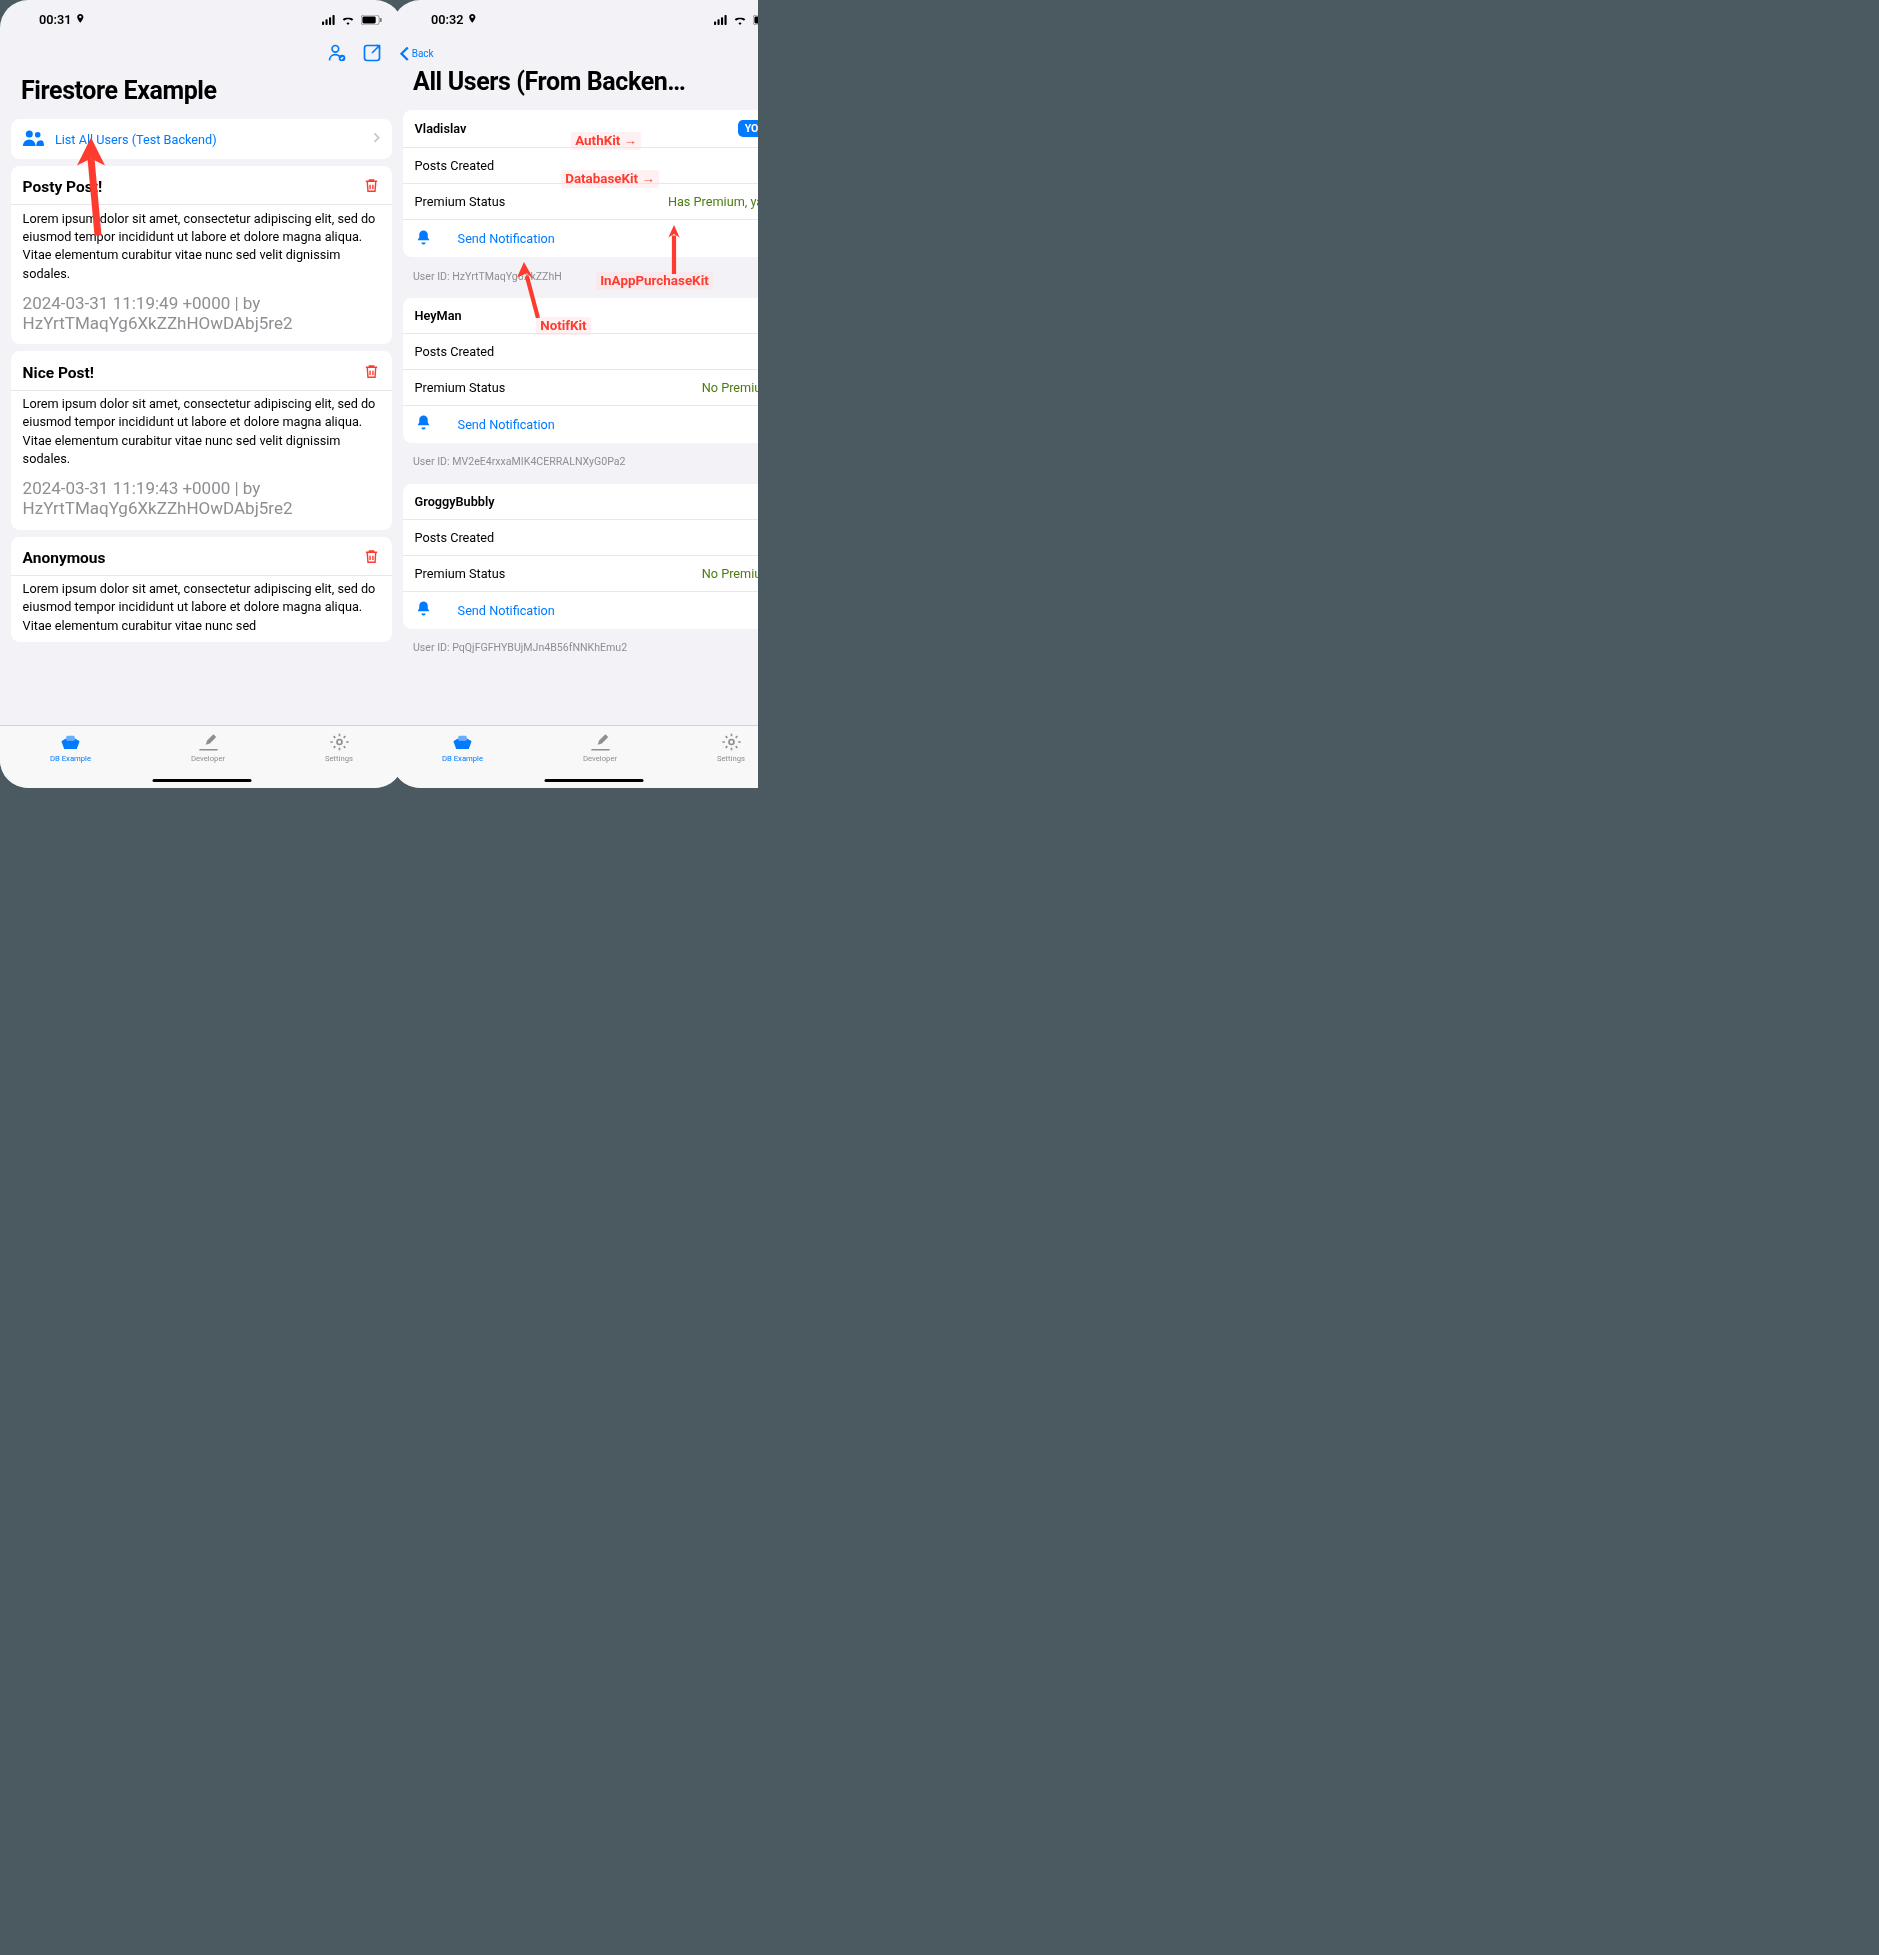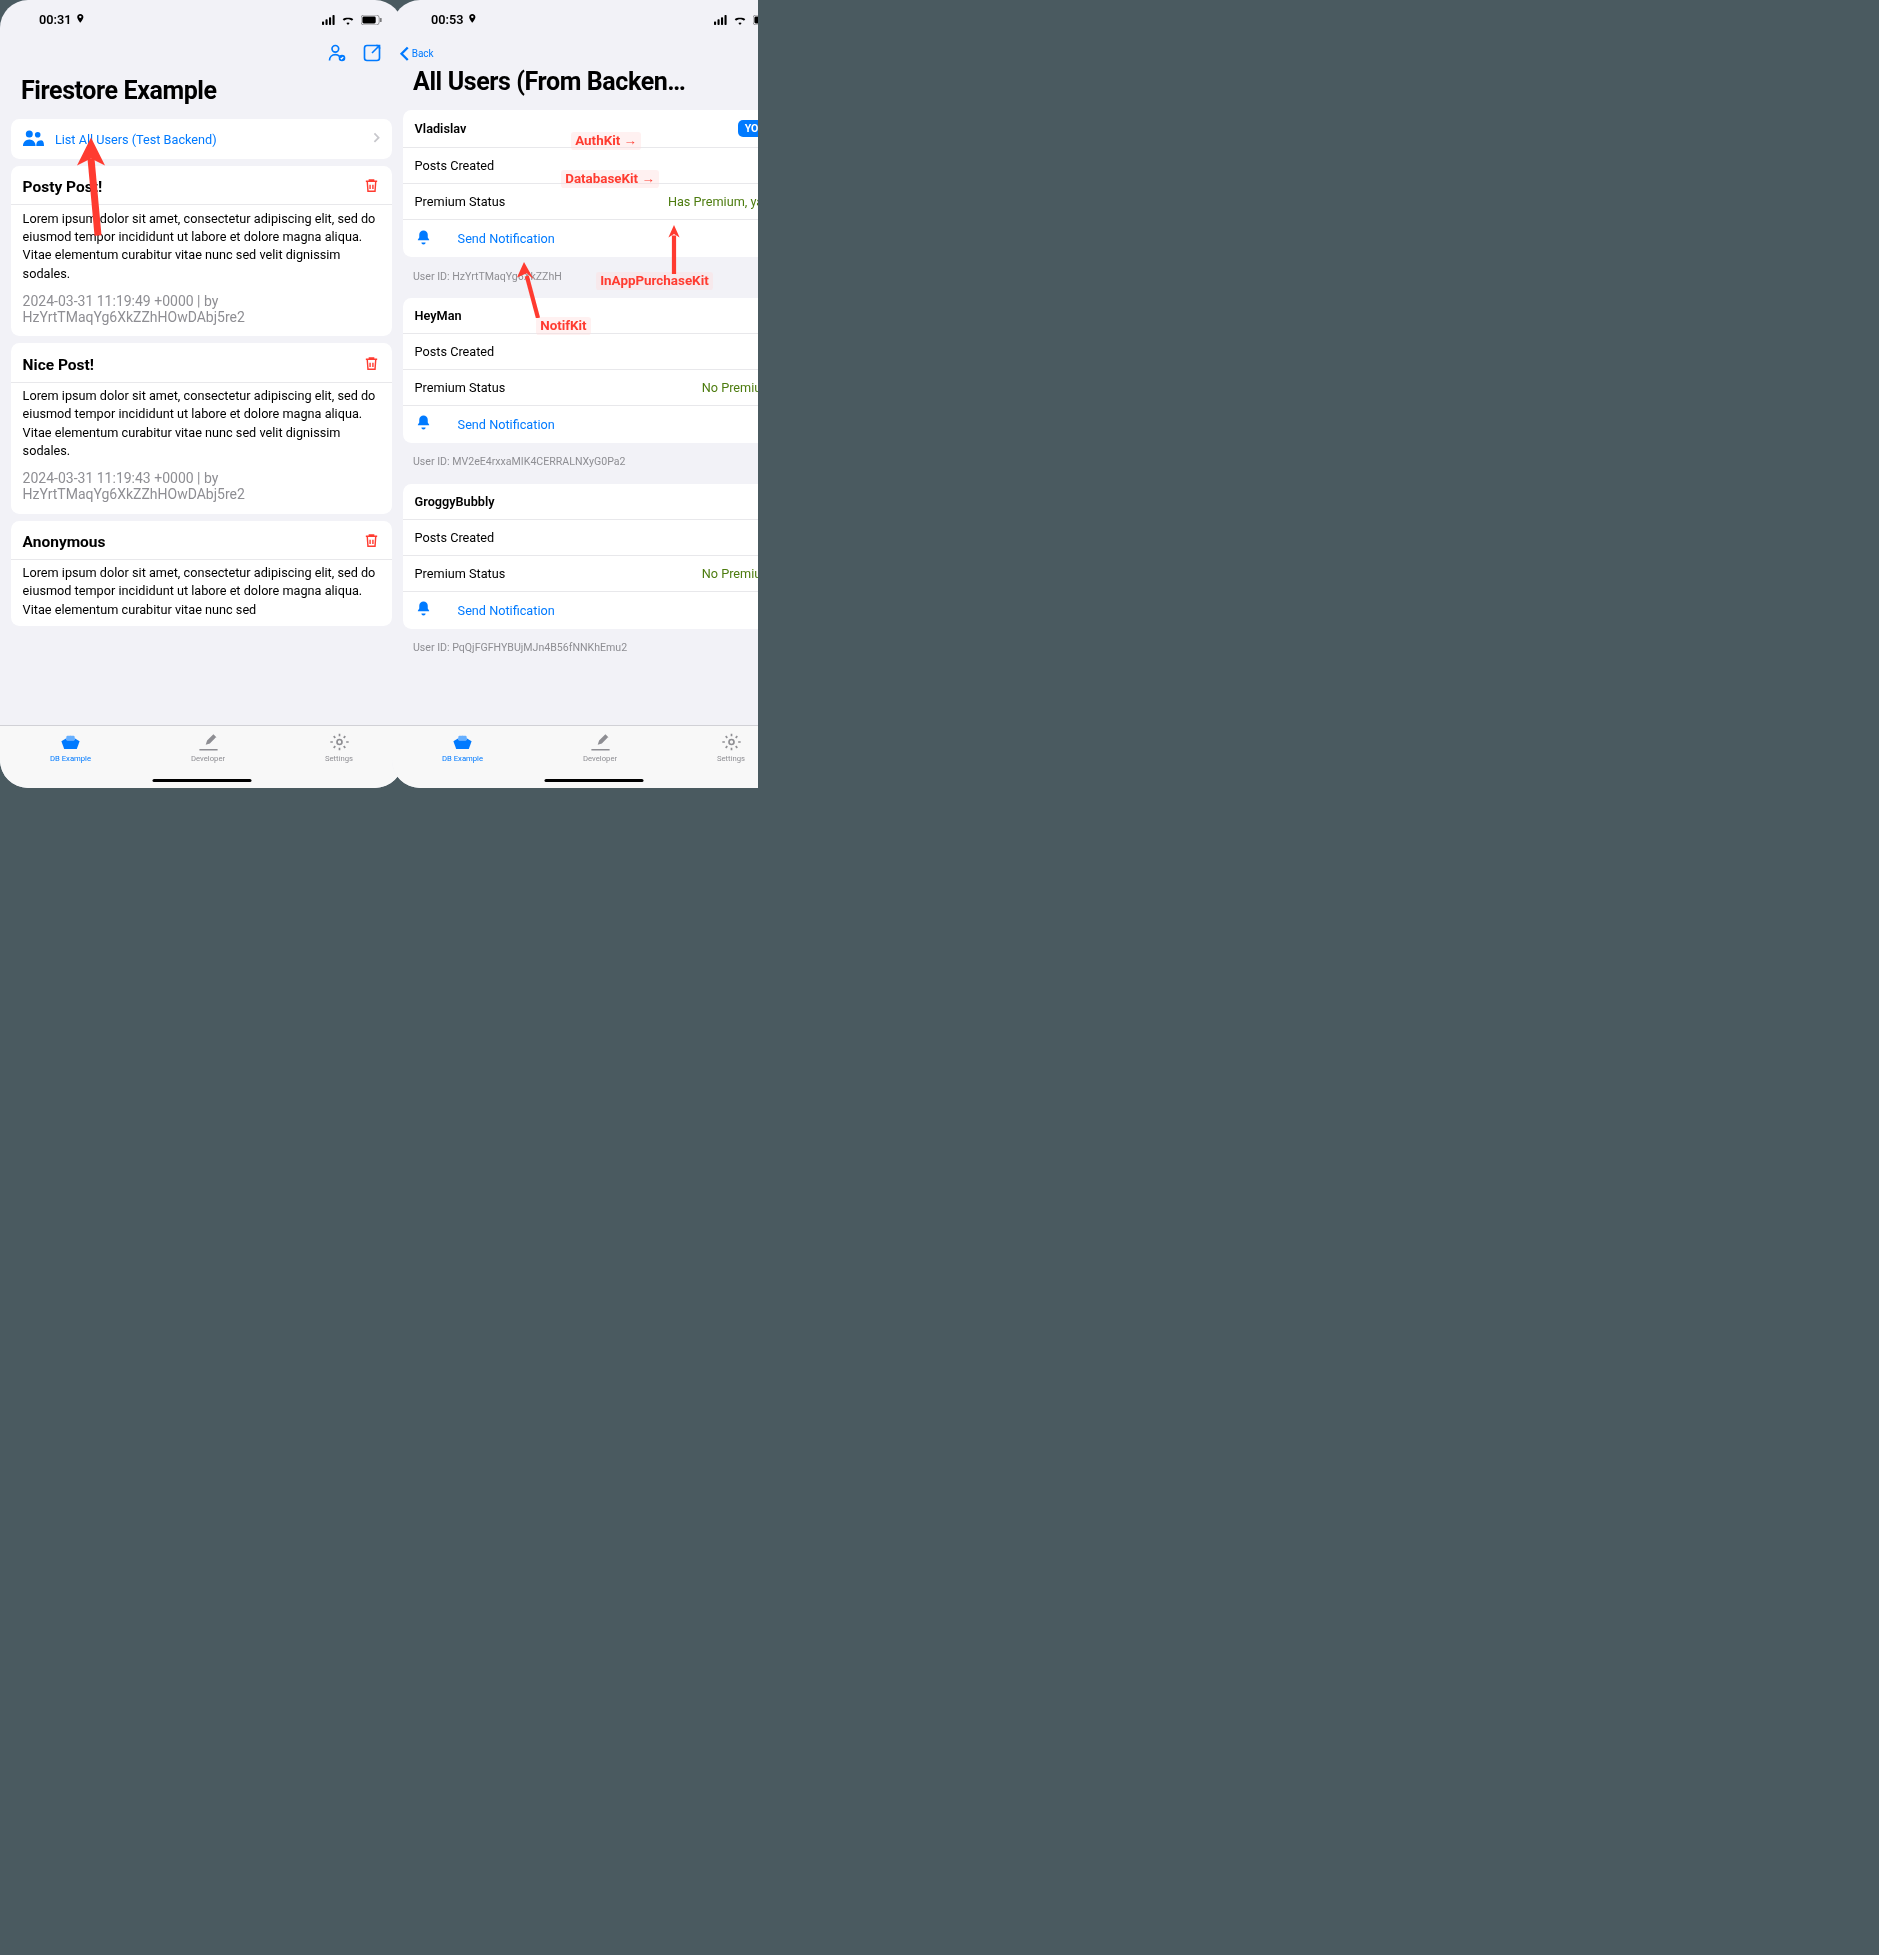--- a/index.html
+++ b/index.html
@@ -14,21 +14,21 @@
   .icon-row { display:flex; justify-content:flex-end; gap:15.5px; padding:3.5px 21px 0 21px; }
   .icon-row svg { width:20px; height:20px; }
   .card { background:#fff; border-radius:8.4px; margin:7px 11.3px; overflow:hidden;}
   .list-row { display:flex; align-items:center; padding:10px 11.3px; gap:11.3px; font-size:12.7px; }
   .list-row .row-label { color:#007aff; flex:1; }
   .list-row .chev { color:#c7c7cc; }
   .post-card { padding:0; }
   .post-header{ display:flex; justify-content:space-between; align-items:center; padding:11.3px 11.3px 7px 11.3px;}
   .post-title { font-size:15.5px; font-weight:700;}
   .post-body { padding:4.2px 11.3px 7px 11.3px; font-size:12.7px; line-height:1.45; color:#000; border-top:0.7px solid #e8e8eb;}
-  .post-meta { padding:2.8px 11.3px 11.3px 11.3px; font-size:14px; color:#8e8e93;}
+  .post-meta { padding:2.8px 11.3px 11.3px 11.3px; font-size:17px; color:#8e8e93;}
   .trash svg { width:17px; height:17px; }
   
   .tab-bar { position:absolute; bottom:0; left:0; right:0; height:63px; background:rgba(248,248,248,0.94); border-top:0.7px solid #d1d1d6; display:flex; justify-content:space-around; padding-top:5.6px;}
   .tab-item { display:flex; flex-direction:column; align-items:center; gap:2.1px; font-size:7.7px; color:#8e8e93;}
   .tab-item.active{ color:#007aff; }
   .tab-item svg{ width:21px; height:20px;}
   .home-ind { position:absolute; bottom:5.6px; left:50%; transform:translateX(-50%); width:99px; height:3.5px; border-radius:2.1px; background:#000;}
   .scroll-area{ position:absolute; top:39px; bottom:63px; left:0; right:0; overflow:hidden;}
   
   .back-row { display:flex; align-items:center; gap:1.4px; padding:7px 10px 0 7px; color:#007aff; font-size:10px;}
@@ -166,21 +166,21 @@
         </svg>
       <span>Settings</span>
     </div>
   </div>
   <div class="home-ind"></div>
 </div>
 
 <div class="phone right">
   <div class="status-bar">
     <div class="status-left">
-      <span>00:53</span>
+      <span>00:32</span>
       <span><svg viewBox="0 0 24 24" width="10.6" height="10.6" fill="#000">
             <path d="M12 2C8 2 5 5 5 9c0 5 7 13 7 13s7-8 7-13c0-4-3-7-7-7zm0 9.5A2.5 2.5 0 1 1 12 6a2.5 2.5 0 0 1 0 5.5z"></path>
           </svg></span>
     </div>
     <div class="status-right">
       <svg width="14" height="10" viewBox="0 0 20 14">
           <rect x="0" y="9" width="3" height="5" rx="1" fill="#000"></rect>
           <rect x="5" y="6" width="3" height="8" rx="1" fill="#000"></rect>
           <rect x="10" y="3" width="3" height="11" rx="1" fill="#000"></rect>
           <rect x="15" y="0" width="3" height="14" rx="1" fill="#000"></rect>

